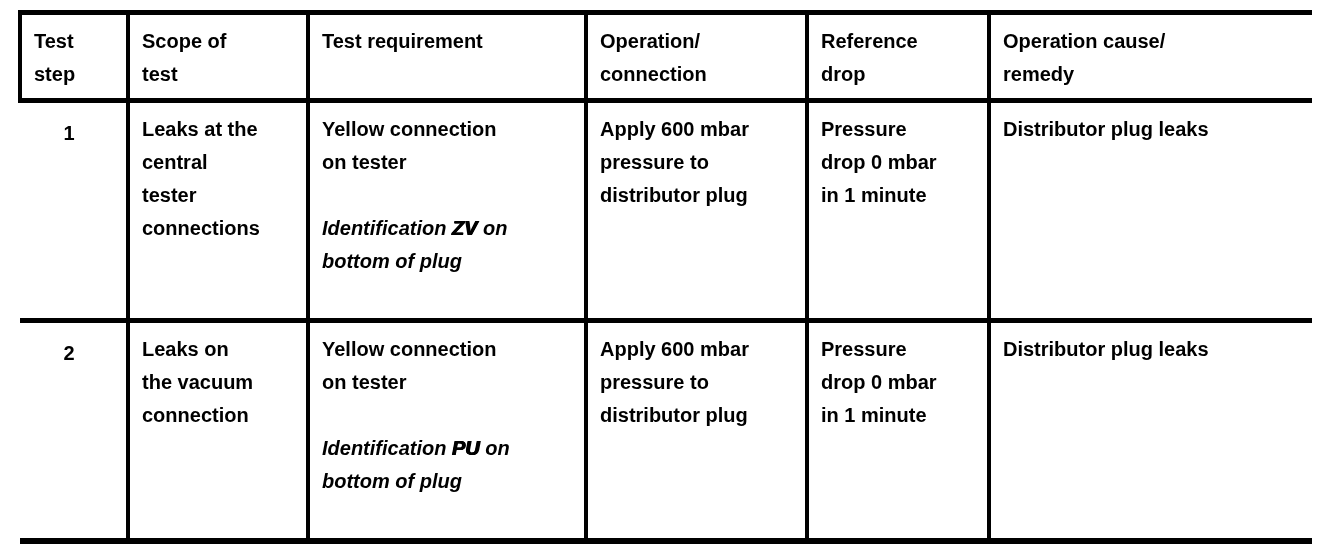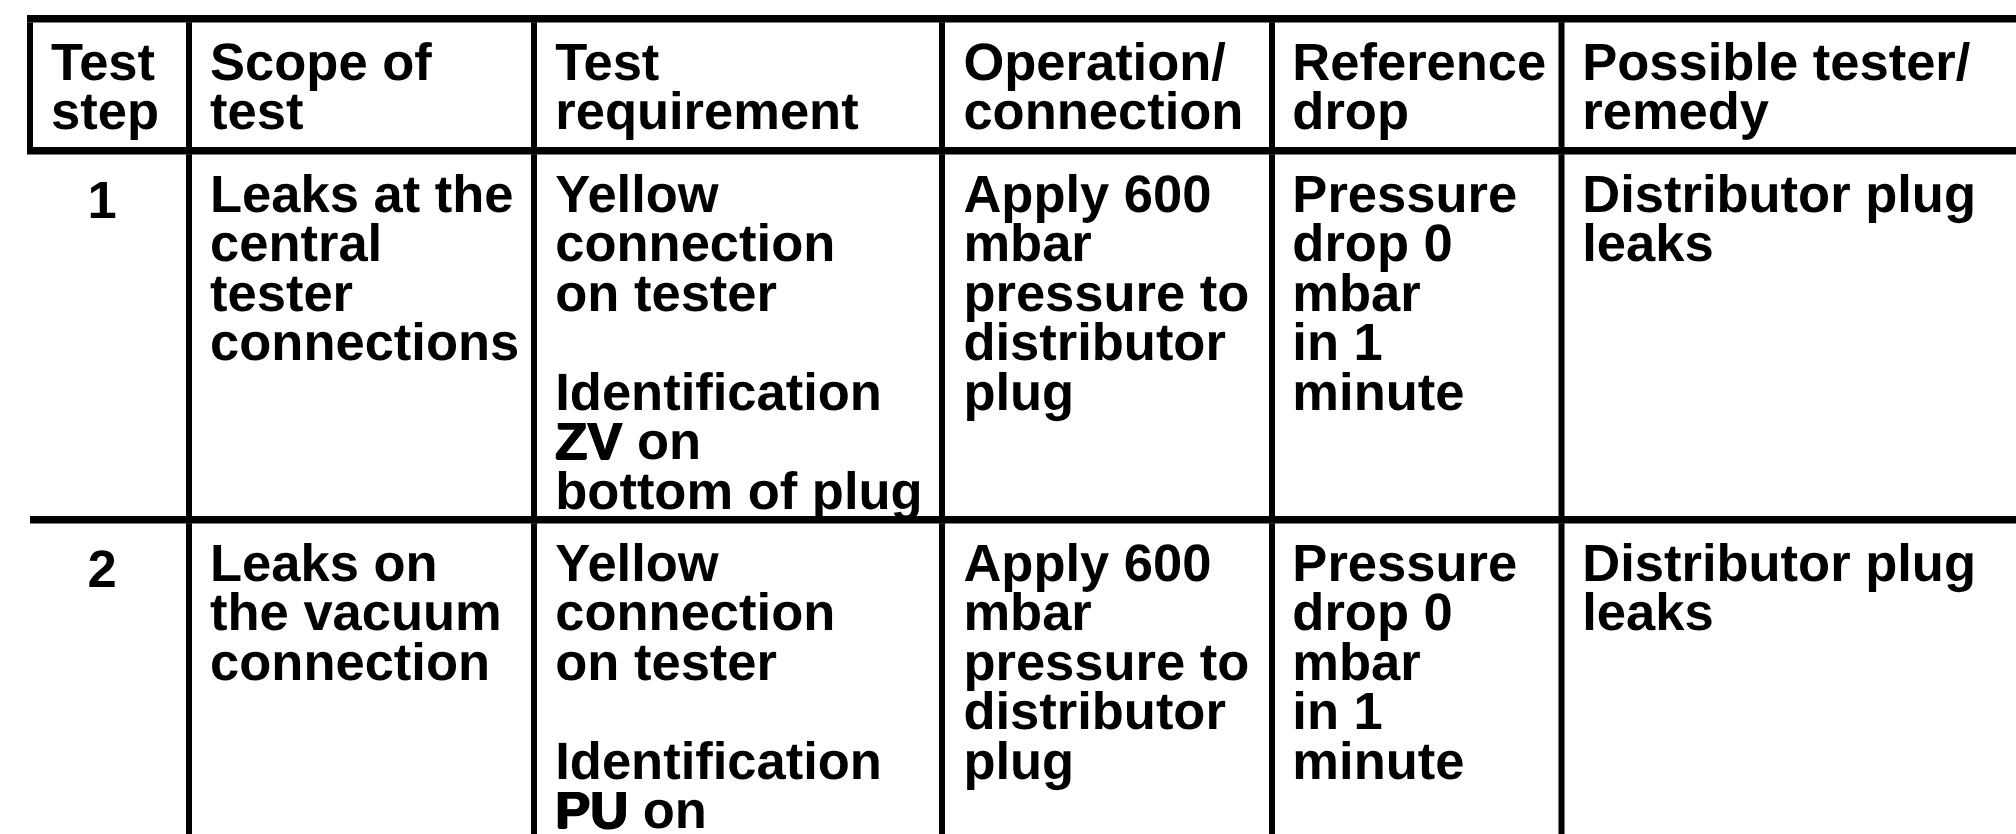--- a/index.html
+++ b/index.html
@@ -23,21 +23,21 @@
   }
   col.c1 { width: 108px; }
   col.c2 { width: 180px; }
   col.c3 { width: 278px; }
   col.c4 { width: 221px; }
   col.c5 { width: 182px; }
   col.c6 { width: 323px; }
 
   th, td {
     vertical-align: top;
-    font-size: 35px;
+    font-size: 20px;
     font-weight: 700;
     line-height: 33px;
     padding: 10px 8px 0 12px;
     text-align: left;
     overflow: hidden;
   }
   thead tr { height: 88px; border-bottom: 5px solid #000; }
   tbody tr { height: 220px; }
   tbody tr.row-1 { border-bottom: 5px solid #000; }
 
@@ -47,21 +47,21 @@
   tbody td:first-child { border-left: none; }
   
   th:last-child, td:last-child { border-right: none; }
 
   td.step-cell {
     text-align: center;
     padding-left: 0;
     padding-top: 14px;
   }
   .cell-text { white-space: pre-line; }
-  .para2 { margin-top: 33px; }
+  .para2 { margin-top: 33px; font-style: italic; }
   .heavy {
     text-shadow: 0.6px 0 0 #000, -0.6px 0 0 #000, 0 0.4px 0 #000;
   }
 </style>
 </head>
 <body>
 
 <table class="test-table">
   <colgroup>
     <col class="c1">
@@ -86,21 +86,21 @@
         </th>
       <th>
           <div class="cell-text">Operation/
 connection</div>
         </th>
       <th>
           <div class="cell-text">Reference
 drop</div>
         </th>
       <th>
-          <div class="cell-text">Possible tester/
+          <div class="cell-text">Operation cause/
 remedy</div>
         </th>
     </tr>
   </thead>
   <tbody>
     <tr class="row-1">
       <td class="step-cell">
           <div class="cell-text">1</div>
         </td>
       <td>

